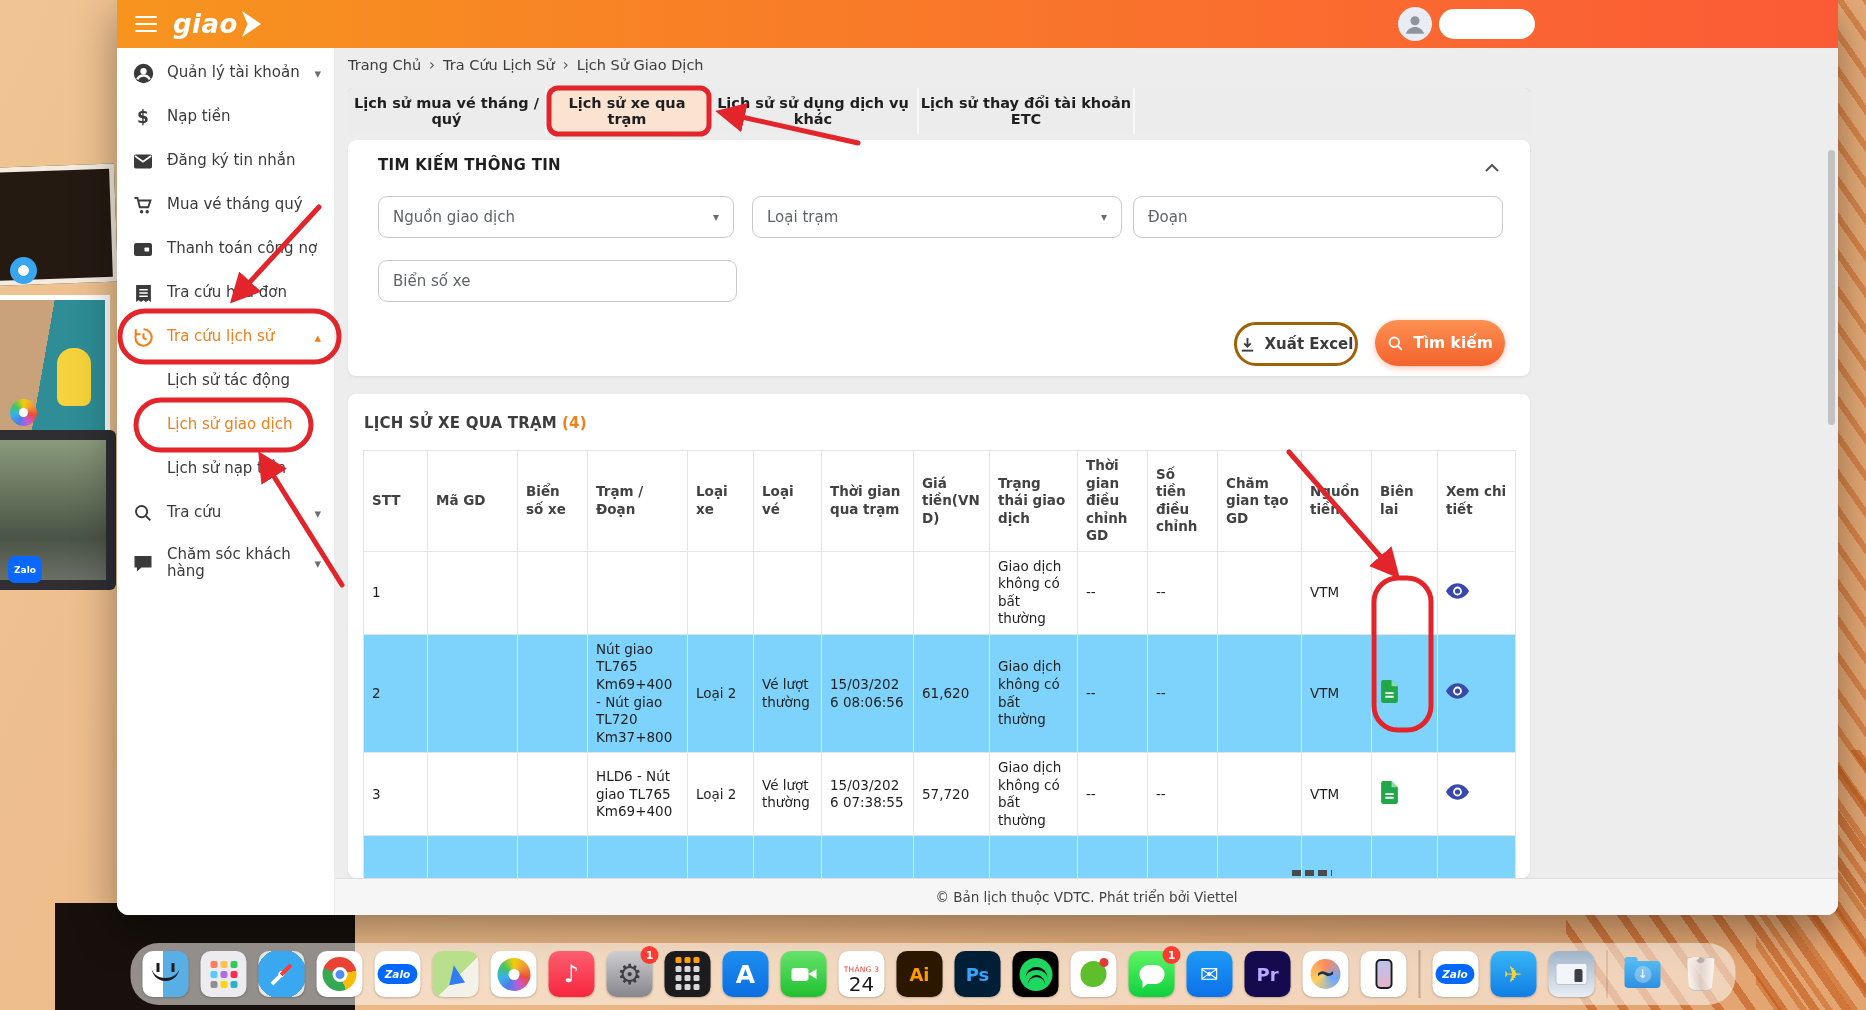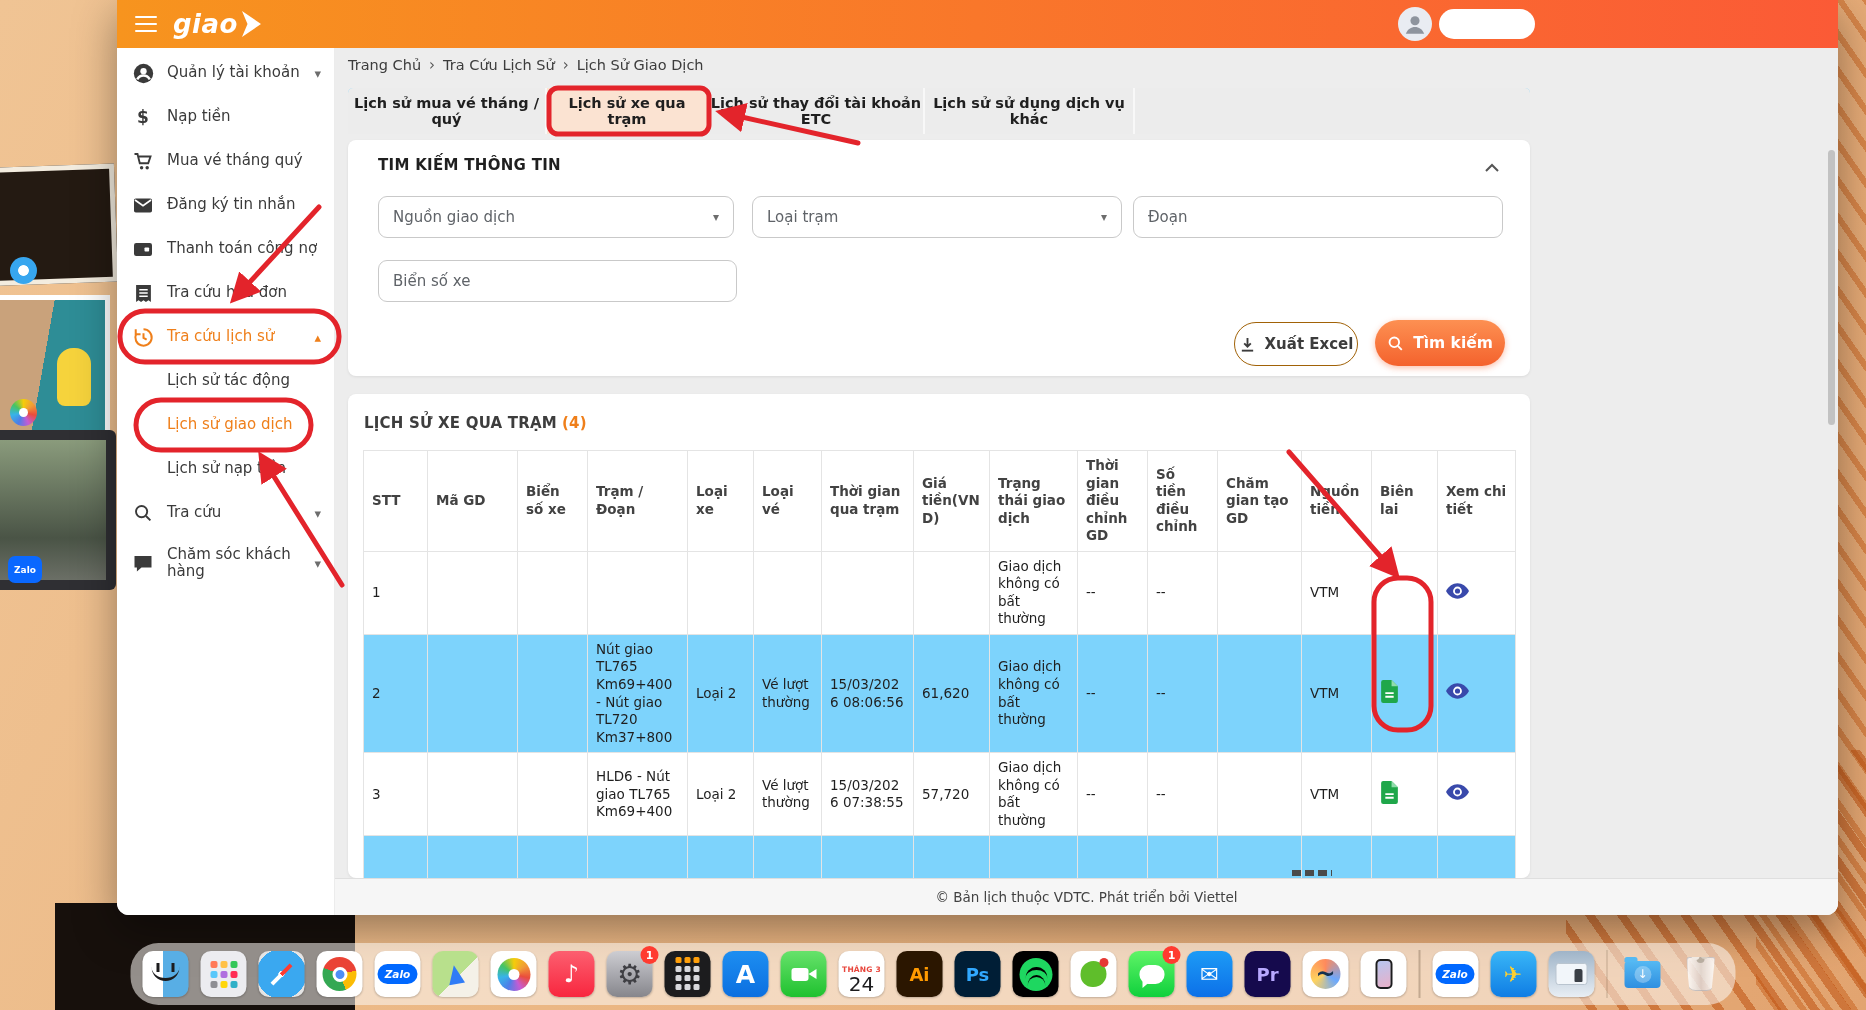--- a/index.html
+++ b/index.html
@@ -57,21 +57,21 @@
   .field{position:absolute;height:42px;border:1px solid #c9c9c9;border-radius:9px;display:flex;align-items:center;padding:0 14px;font-size:15px;color:#5f6368;background:#fff;cursor:pointer}
   .field .fcaret{margin-left:auto;color:#6d6d6d;font-size:12px}
   .f1{left:30px;top:56px;width:356px}
   .f2{left:404px;top:56px;width:370px}
   .f3{left:785px;top:56px;width:370px}
   .f4{left:30px;top:120px;width:359px}
   .f5{left:404px;top:118px;width:370px;color:#1f1f1f;font-weight:500}
   .flabel{position:absolute;left:10px;top:-8px;background:#fff;padding:0 5px;font-size:11.5px;color:#5f6368;font-weight:400}
   .flabel .req{color:#d32f2f;font-style:normal;margin-left:2px}
   .calbtn{margin-left:auto;cursor:pointer;display:flex}
-  .btn-export{position:absolute;left:886px;top:182px;width:124px;height:44px;border-radius:22px;border:1px solid #a16207;background:#fff;display:flex;align-items:center;justify-content:center;gap:9px;font-size:15px;font-weight:600;color:#3c3c3c;cursor:pointer}
+  .btn-export{position:absolute;left:886px;top:182px;width:124px;height:44px;border-radius:22px;border:3px solid #a16207;background:#fff;display:flex;align-items:center;justify-content:center;gap:9px;font-size:15px;font-weight:600;color:#3c3c3c;cursor:pointer}
   .btn-search{position:absolute;left:1027px;top:180px;width:130px;height:46px;border-radius:24px;background:linear-gradient(180deg,#fd9052,#f4622d);display:flex;align-items:center;justify-content:center;gap:9px;font-size:15.5px;font-weight:600;color:#fff;box-shadow:0 2px 6px rgba(244,98,45,.4);cursor:pointer}
   .tbl-title{position:absolute;left:16px;top:20px;font-size:15px;font-weight:700;color:#3d3d3d;letter-spacing:.2px}
   .tbl-count{color:#ef7f1a;font-weight:700;margin-left:5px}
   .grid{position:absolute;left:15px;top:56px;width:1152px;border-collapse:collapse;table-layout:fixed;border-top:1px solid #e4e4e4;border-left:1px solid #e4e4e4}
   .grid th,.grid td{border-right:1px solid #e4e4e4;border-bottom:1px solid #e4e4e4;padding:6px 8px;font-size:13.5px;text-align:left;vertical-align:middle;line-height:1.3;word-wrap:break-word}
   .grid th{font-weight:700;color:#424242;background:#fff}
   .grid td{color:#1f1f1f}
   .r-gray td{background:#7dd3fc}
   .num{text-align:right}
   .cicon{text-align:center}
@@ -106,21 +106,21 @@
   .pwheel::after{content:"";display:block;width:11px;height:11px;background:#fff;border-radius:50%;margin:11px}
   .d-music{background:linear-gradient(180deg,#fc5f70,#f8263e);color:#fff;font-size:24px}
   .d-settings{background:linear-gradient(180deg,#cdcdd2,#86868c);color:#3f3f44;font-size:28px}
   .d-calc{background:#1c1c1e}
   .cdot{width:6px;height:6px;border-radius:1.5px;background:#ff9f0a;box-shadow:9px 0 0 #ff9f0a,18px 0 0 #ff9f0a,0 9px 0 #d8d8dc,9px 9px 0 #d8d8dc,18px 9px 0 #d8d8dc,0 18px 0 #d8d8dc,9px 18px 0 #d8d8dc,18px 18px 0 #d8d8dc,0 27px 0 #d8d8dc,9px 27px 0 #d8d8dc,18px 27px 0 #d8d8dc;position:absolute;top:6px;left:11px}
   .d-appstore{background:linear-gradient(180deg,#1d8ef1,#0b6fe0);color:#fff;font-size:25px;font-weight:700}
   .d-facetime{background:linear-gradient(180deg,#67e26b,#1fc12f)}
   .cam{width:17px;height:13px;background:#fff;border-radius:3px;position:relative;margin-right:7px}
   .cam::after{content:"";position:absolute;right:-8px;top:1.5px;border-left:8px solid #fff;border-top:5px solid transparent;border-bottom:5px solid transparent;transform:scaleX(-1);left:auto}
   .d-cal{background:#fff;flex-direction:column;gap:0}
-  .cal-m{color:#e8463c;font-size:7.5px;font-weight:700;margin-top:11px;letter-spacing:.2px}
+  .cal-m{color:#e8463c;font-size:7.5px;font-weight:400;margin-top:11px;letter-spacing:.2px}
   .cal-d{color:#1c1c1e;font-size:20px;font-weight:400;line-height:1.05}
   .d-ai{background:#2b1600;color:#ff9a00;font-size:18px;font-weight:700}
   .d-ps{background:#001e36;color:#31a8ff;font-size:18px;font-weight:700}
   .d-spotify{background:#000}
   .spot{width:33px;height:33px;border-radius:50%;background:#1ed760;position:relative;overflow:hidden}
   .spot::before,.spot::after{content:"";position:absolute;left:6px;width:22px;height:16px;border-top:3px solid #000;border-radius:50% 50% 0 0/60% 60% 0 0}
   .spot::before{top:9px}
   .spot::after{top:17px;left:8px;width:18px;border-top-width:2.6px}
   .d-coccoc{background:#fff}
   .ccbird{width:26px;height:26px;border-radius:50% 50% 50% 12px;background:#5fbe2b;position:relative}
@@ -197,36 +197,36 @@
           </span>
         <span class="slab">Quản lý tài khoản</span>
         <span class="caret">▾</span>
       </div>
       <div class="sitem">
         <span class="sic dollar-g">$</span>
         <span class="slab">Nạp tiền</span>
       </div>
       <div class="sitem">
         <span class="sic">
+            <svg width="20" height="17" viewBox="0 0 20 16">
+              <rect x="1" y="1" width="18" height="14" rx="1.8" fill="#3a3a3a"></rect>
+              <path d="M2 2.5l8 5.6 8-5.6" fill="none" stroke="#fff" stroke-width="1.7"></path>
+            </svg>
+          </span>
+        <span class="slab">Đăng ký tin nhắn</span>
+      </div>
+      <div class="sitem">
+        <span class="sic">
             <svg width="20" height="19" viewBox="0 0 20 19">
               <path d="M1.5 2h3l2.3 9.2h8.4l2.3-6.7H6" fill="none" stroke="#3a3a3a" stroke-width="1.9"></path>
               <circle cx="8.6" cy="15.8" r="1.7" fill="#3a3a3a"></circle>
               <circle cx="14.2" cy="15.8" r="1.7" fill="#3a3a3a"></circle>
             </svg>
           </span>
         <span class="slab">Mua vé tháng quý</span>
-      </div>
-      <div class="sitem">
-        <span class="sic">
-            <svg width="20" height="17" viewBox="0 0 20 16">
-              <rect x="1" y="1" width="18" height="14" rx="1.8" fill="#3a3a3a"></rect>
-              <path d="M2 2.5l8 5.6 8-5.6" fill="none" stroke="#fff" stroke-width="1.7"></path>
-            </svg>
-          </span>
-        <span class="slab">Đăng ký tin nhắn</span>
       </div>
       <div class="sitem">
         <span class="sic">
             <svg width="20" height="17" viewBox="0 0 20 16">
               <rect x="1" y="1.5" width="18" height="13" rx="2.2" fill="#3a3a3a"></rect>
               <rect x="11.5" y="6" width="4.6" height="4" rx="0.8" fill="#fff"></rect>
             </svg>
           </span>
         <span class="slab">Thanh toán công nợ</span>
       </div>
@@ -289,25 +289,25 @@
         <span class="crumb">Lịch Sử Giao Dịch</span>
       </nav>
 
       <div class="tabs">
         <div class="tab" style="width:199px">
             <span>Lịch sử mua vé tháng / quý</span>
           </div>
         <div class="tab active" style="width:162px">
             <span>Lịch sử xe qua trạm</span>
           </div>
+        <div class="tab" style="width:210px">
+            <span>Lịch sử sử dụng dịch vụ khác</span>
+          </div>
         <div class="tab" style="width:216px">
             <span>Lịch sử thay đổi tài khoản ETC</span>
-          </div>
-        <div class="tab" style="width:210px">
-            <span>Lịch sử sử dụng dịch vụ khác</span>
           </div>
         <div class="tab" style="flex:1;border-right:none"></div>
       </div>
 
       <section class="card search">
         <div class="sp-title">TIM KIẾM THÔNG TIN</div>
         <div class="collapse"><svg width="16" height="10" viewBox="0 0 16 10">
               <path d="M2 8l6-6 6 6" fill="none" stroke="#555" stroke-width="2"></path>
             </svg></div>
         <div class="field f1">

